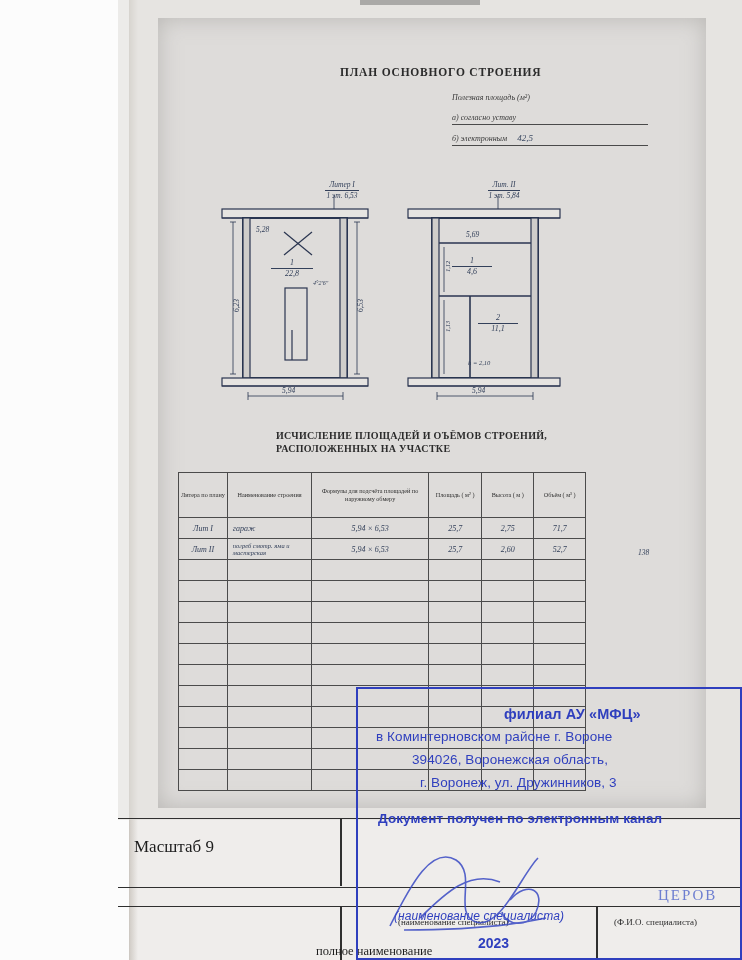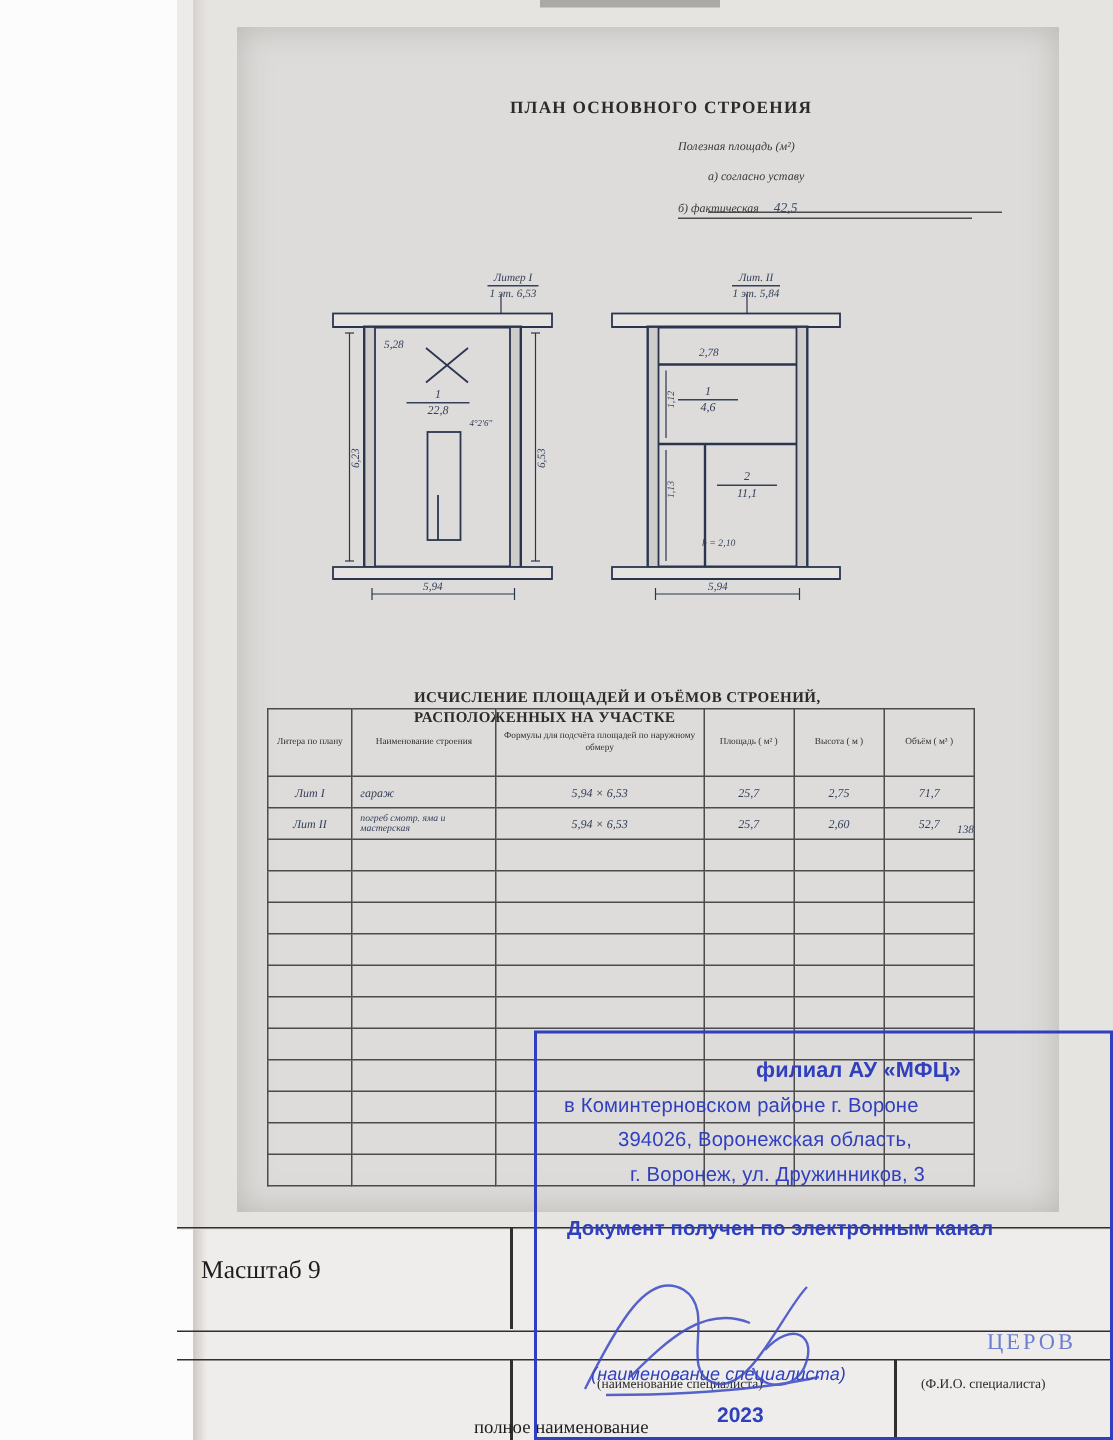--- a/index.html
+++ b/index.html
@@ -81,22 +81,21 @@
     font-style: italic;
   }
   .line-a {
     position: absolute;
     left: 452px; top: 112px;
     width: 196px;
     font-size: 8px;
     color: #3a3a3a;
     font-style: italic;
     border-bottom: 1px solid #4a4a4a;
-    padding-bottom: 19px;
-    margin-left: 20px;
+    padding-bottom: 2px;
   }
   .line-b {
     position: absolute;
     left: 452px; top: 133px;
     width: 196px;
     font-size: 8px;
     color: #3a3a3a;
     font-style: italic;
     border-bottom: 1px solid #4a4a4a;
     padding-bottom: 2px;
@@ -136,33 +135,33 @@
     position: absolute;
     font-size: 7.5px;
     font-style: italic;
     color: #33405a;
   }
   .dim.v { transform: rotate(-90deg); transform-origin: 0 0; }
 
   
   .title-2 {
     position: absolute;
-    left: 276px; top: 460px;
+    left: 276px; top: 430px;
     font-size: 10px;
     font-weight: bold;
     color: #2b2b2b;
     letter-spacing: 0.3px;
     line-height: 1.25;
   }
 
   
   .tbl {
     position: absolute;
     left: 178px; top: 472px;
-    width: 472px;
+    width: 408px;
     border-collapse: collapse;
     font-size: 6.5px;
     color: #2e2e2e;
   }
   .tbl td, .tbl th {
     border: 1px solid #4b4b4b;
     padding: 0;
     text-align: center;
     vertical-align: middle;
   }
@@ -267,21 +266,21 @@
 </div>
 
 <div class="title-main">ПЛАН ОСНОВНОГО СТРОЕНИЯ</div>
 <div class="usable-label">Полезная площадь  (м²)</div>
 
 <div class="line-a">
   <span>а) согласно уставу</span>
   <span class="hand-val"></span>
 </div>
 <div class="line-b">
-  <span>б) фактическая</span>
+  <span>б) электронным</span>
   <span class="hand-val">42,5</span>
 </div>
 
 <svg class="plan-wrap" width="742" height="960">
   <g stroke="#2a3550" fill="none" stroke-width="1.2">
 
     <rect x="222" y="209" width="146" height="9" fill="#e6e4e1"></rect>
     <line x1="222" y1="218" x2="368" y2="218"></line>
 
     <rect x="243" y="218" width="104" height="160" fill="none" stroke-width="2"></rect>
@@ -347,21 +346,21 @@
 </div>
 <div class="dim" style="left:313px; top:280px; font-size:6px;">4°2'6"</div>
 <div class="dim v" style="left:232px; top:312px;">6,23</div>
 <div class="dim v" style="left:356px; top:312px;">6,53</div>
 <div class="dim" style="left:282px; top:386px;">5,94</div>
 
 <div class="plan-label" style="left:474px; top:180px; width:60px;">
   <span class="u">Лит. II</span><br>
   <span>1 эт. 5,84</span>
 </div>
-<div class="dim" style="left:466px; top:230px;">2,78</div>
+<div class="dim" style="left:466px; top:230px;">5,69</div>
 <div class="roomnum" style="left:452px; top:256px; width:40px;">
   <span class="top">1</span>
   <span>4,6</span>
 </div>
 <div class="roomnum" style="left:478px; top:313px; width:40px;">
   <span class="top">2</span>
   <span>11,1</span>
 </div>
 <div class="dim v" style="left:444px; top:272px; font-size:6.5px;">1,12</div>
 <div class="dim v" style="left:444px; top:332px; font-size:6.5px;">1,13</div>

